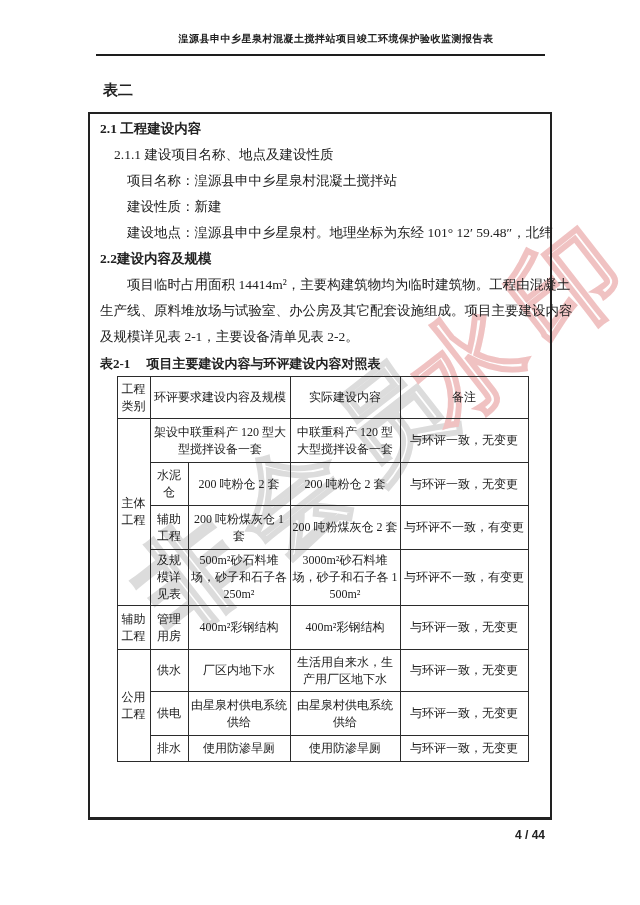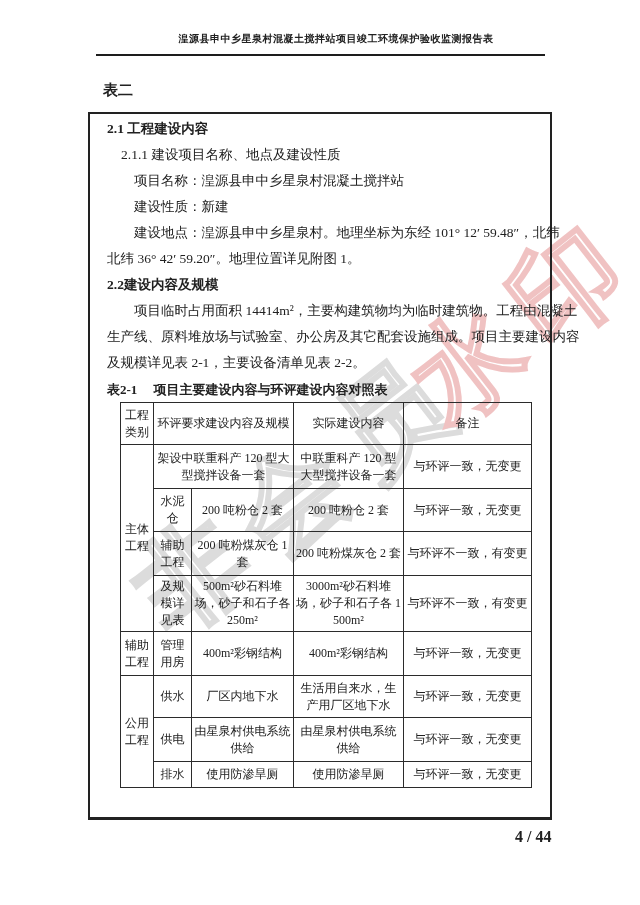--- a/index.html
+++ b/index.html
@@ -39,21 +39,21 @@
   .sheet-label{
     position:absolute; left:103px; top:81px;
     font-size:15px; font-weight:bold; z-index:2;
   }
   
   .main-box{
     position:absolute; left:88px; top:112px;
     width:464px; height:708px;
     border:2px solid #222222; border-bottom-width:3px;
     box-sizing:border-box;
-    padding:2px 5px 0 17px;
+    padding:2px 5px 0 10px;
     z-index:1;
   }
   .ln{ line-height:26px; font-size:13.5px; white-space:nowrap; }
   .bold{ font-weight:bold; }
   .ind1{ padding-left:14px; }
   .ind2{ padding-left:27px; }
   .tbl-title{
     font-weight:bold; font-size:13px;
     line-height:24px; margin-top:2px;
   }
@@ -71,41 +71,40 @@
     vertical-align:middle;
     padding:1px 2px;
     font-weight:normal;
     line-height:17px;
     word-break:break-all;
   }
   .c1{width:33px;} .c2{width:38px;} .c3{width:102px;} .c4{width:110px;} .c5{width:128px;}
   
   .page-number{
     position:absolute; left:515px; top:828px;
-    font-size:16px; font-weight:bold; z-index:2;
-    font-family:Liberation Serif, serif;
+    font-size:12px; font-weight:bold; z-index:2;
+    font-family:Liberation Sans, sans-serif;
   }
 </style>
 </head>
 <body>
 
 <div class="wm wm-gray">非会员</div>
 <div class="wm wm-pink">水印</div>
 
 <div class="page-header">湟源县申中乡星泉村混凝土搅拌站项目竣工环境保护验收监测报告表</div>
 <div class="header-rule"></div>
 <div class="sheet-label">表二</div>
 
 <div class="main-box">
   <div class="ln bold">2.1 工程建设内容</div>
   <div class="ln ind1">2.1.1 建设项目名称、地点及建设性质</div>
   <div class="ln ind2">项目名称：湟源县申中乡星泉村混凝土搅拌站</div>
   <div class="ln ind2">建设性质：新建</div>
   <div class="ln ind2">建设地点：湟源县申中乡星泉村。地理坐标为东经 101° 12′ 59.48″，北纬</div>
-  <div class="ln">北纬 36° 42′ 59.20″。地理位置详见附图 1。</div>
   <div class="ln bold">2.2建设内容及规模</div>
   <div class="ln ind2">项目临时占用面积 14414m²，主要构建筑物均为临时建筑物。工程由混凝土</div>
   <div class="ln">生产线、原料堆放场与试验室、办公房及其它配套设施组成。项目主要建设内容</div>
   <div class="ln">及规模详见表 2-1，主要设备清单见表 2-2。</div>
 
   <div class="tbl-title">表2-1　 项目主要建设内容与环评建设内容对照表</div>
 
   <table class="cmp">
     <colgroup>
       <col class="c1">

